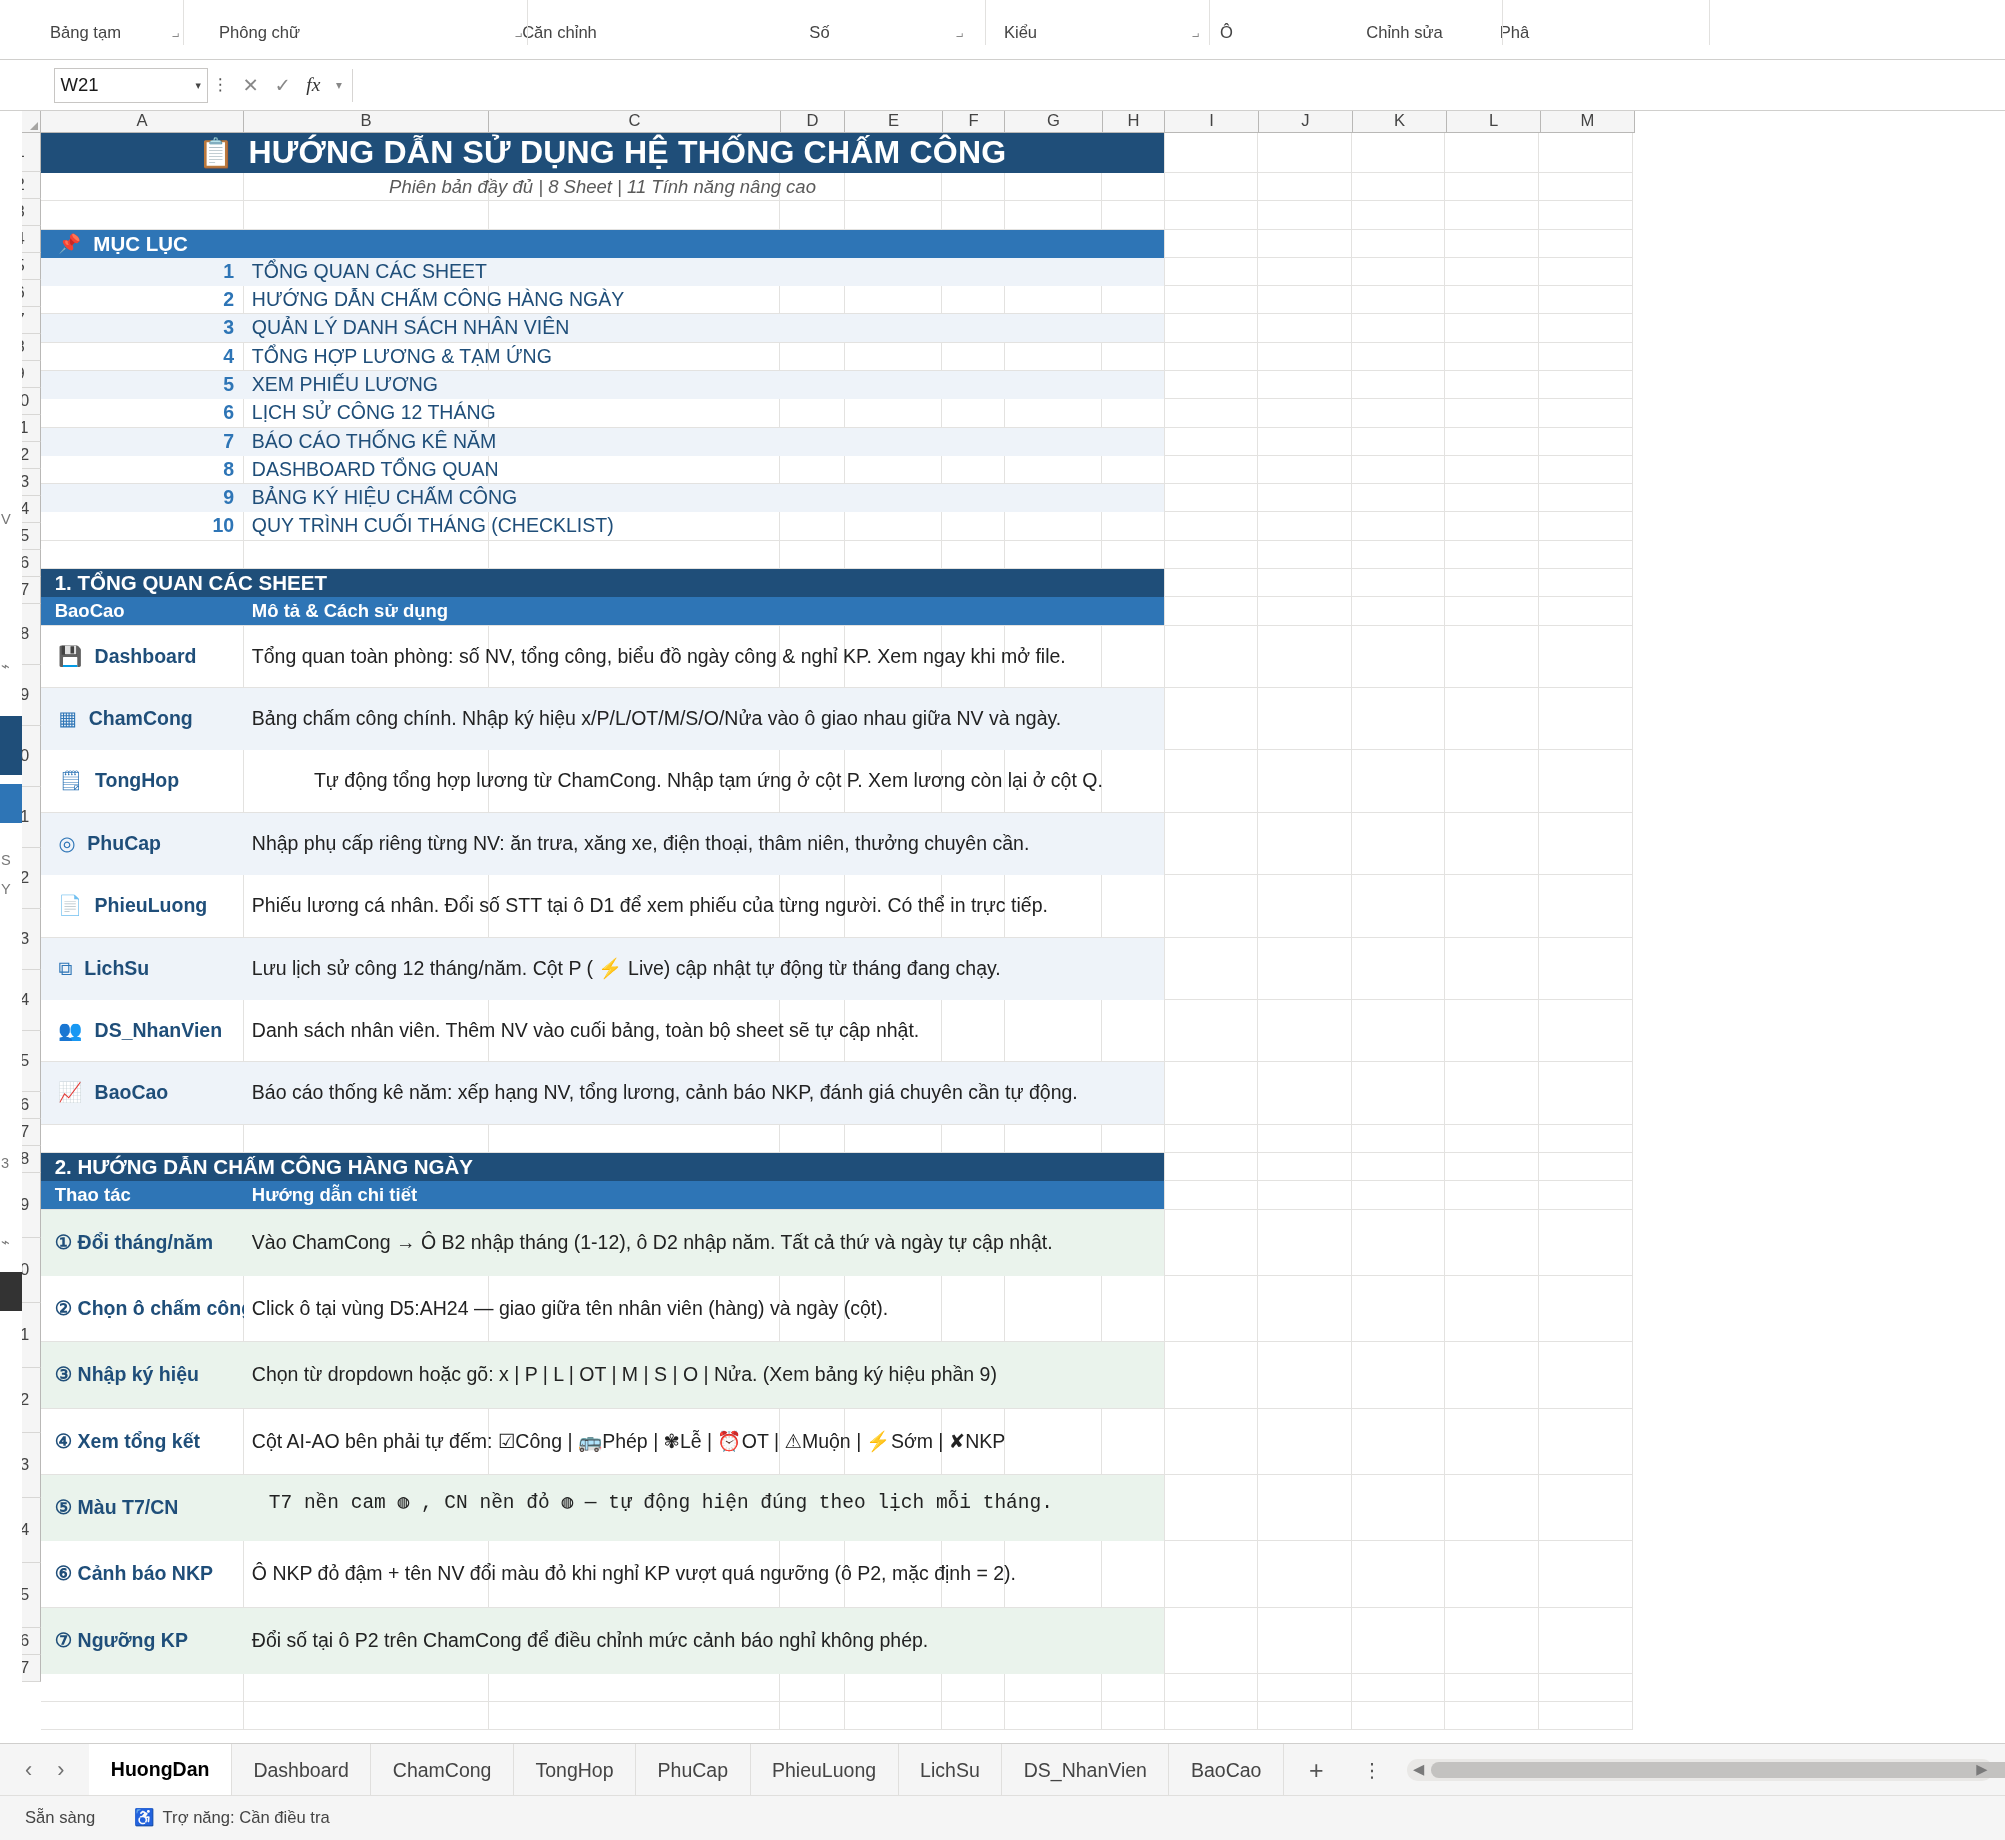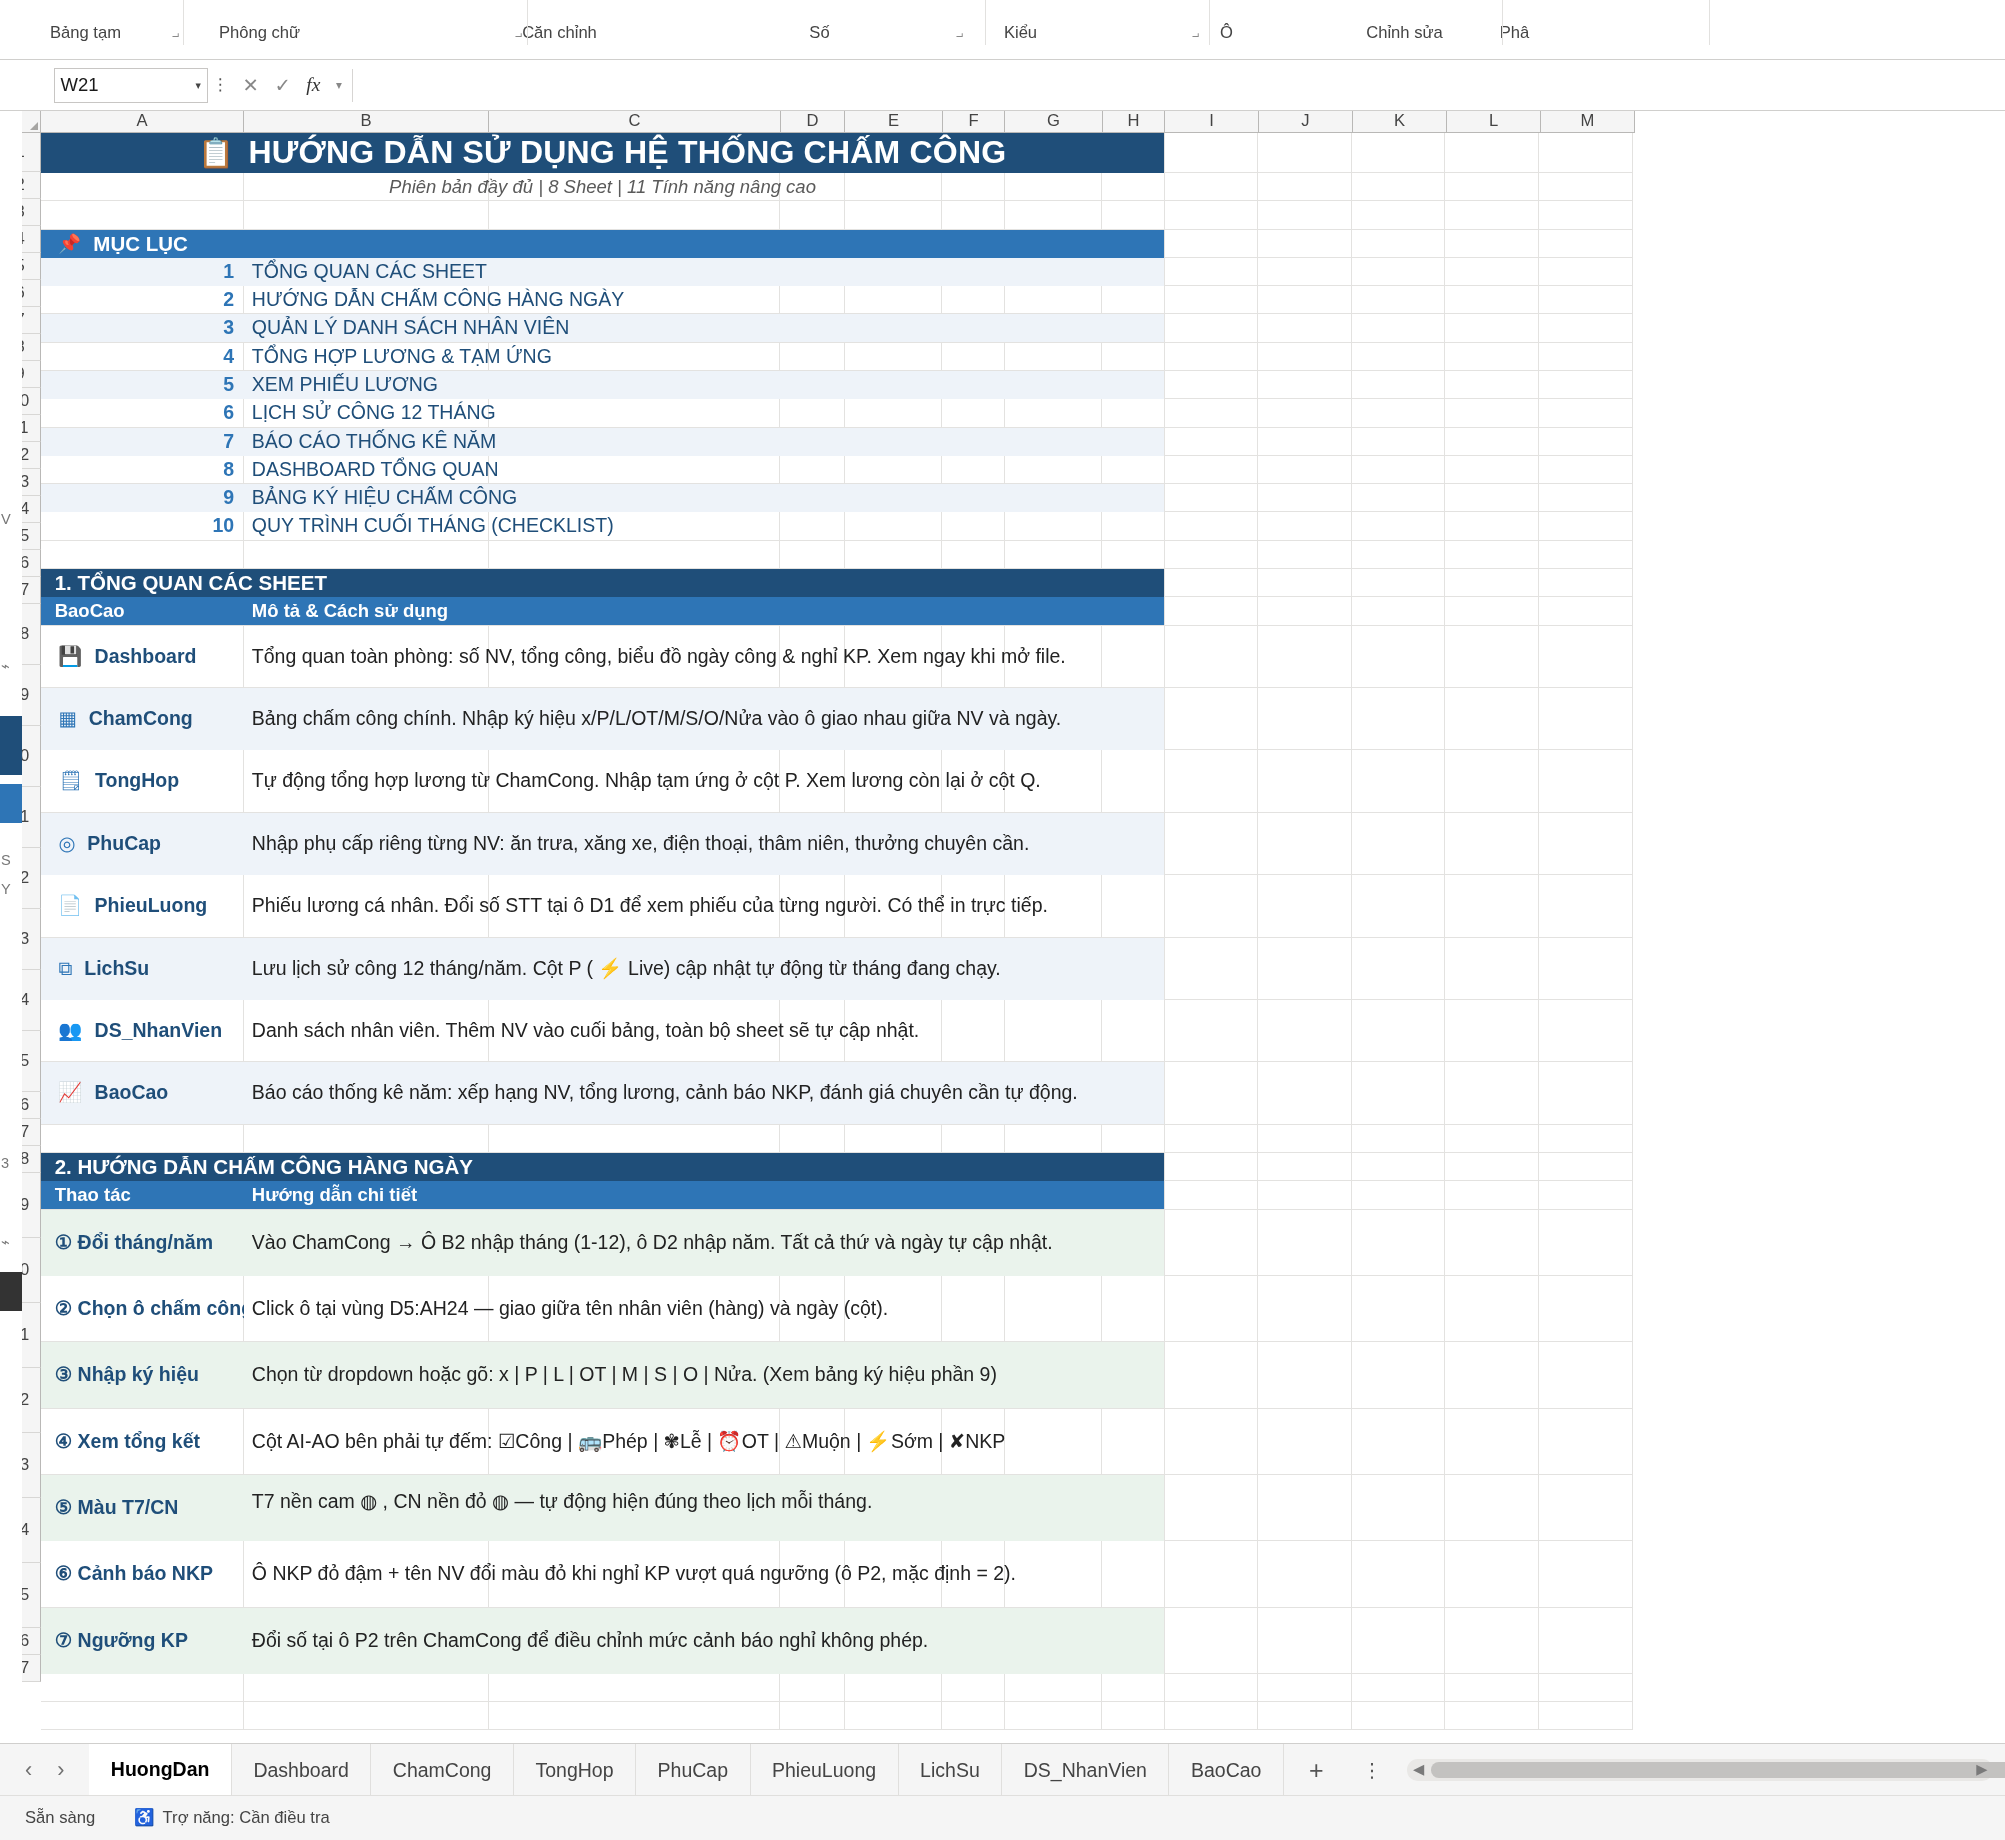--- a/index.html
+++ b/index.html
@@ -388,21 +388,21 @@
         <span class="sheetname">ChamCong</span>
       </div>
       <div class="cell " style="left: 203px; top: 555px; width: 921px; height: 62px; padding-left: 7.8px;">
         <span class="desc">Bảng chấm công chính. Nhập ký hiệu x/P/L/OT/M/S/O/Nửa vào ô giao nhau giữa NV và ngày.</span>
       </div>
       <div class="cell " style="left: 0px; top: 617px; width: 1123px; height: 62px;"></div>
       <div class="cell " style="left: 0px; top: 617px; width: 203px; height: 62px; padding-left: 17.6px;">
         <span style="font-size:19.5px;color:#2e75b6;margin-right:11.7px">🗒</span>
         <span class="sheetname">TongHop</span>
       </div>
-      <div class="cell " style="left: 203px; top: 617px; width: 921px; height: 62px; padding-left: 7.8px;">
+      <div class="cell " style="left: 203px; top: 617px; width: 921px; height: 62px; padding-left: 7.8px; justify-content: center;">
         <span class="desc">Tự động tổng hợp lương từ ChamCong. Nhập tạm ứng ở cột P. Xem lương còn lại ở cột Q.</span>
       </div>
       <div class="cell zebra" style="left: 0px; top: 680px; width: 1123px; height: 62px;"></div>
       <div class="cell " style="left: 0px; top: 680px; width: 203px; height: 62px; padding-left: 17.6px;">
         <span style="font-size:19.5px;color:#2e75b6;margin-right:11.7px">◎</span>
         <span class="sheetname">PhuCap</span>
       </div>
       <div class="cell " style="left: 203px; top: 680px; width: 921px; height: 62px; padding-left: 7.8px;">
         <span class="desc">Nhập phụ cấp riêng từng NV: ăn trưa, xăng xe, điện thoại, thâm niên, thưởng chuyên cần.</span>
       </div>
@@ -473,21 +473,21 @@
       <div class="cell " style="left: 0px; top: 1276px; width: 203px; height: 66px; padding-left: 13.7px;">
         <span class="op">④ Xem tổng kết</span>
       </div>
       <div class="cell " style="left: 203px; top: 1276px; width: 921px; height: 66px; padding-left: 7.8px;">
         <span class="desc">Cột AI-AO bên phải tự đếm: ☑Công | 🚌Phép | ✾Lễ | ⏰OT | ⚠Muộn | ⚡Sớm | ✘NKP</span>
       </div>
       <div class="cell zebra-g" style="left: 0px; top: 1342px; width: 1123px; height: 66px;"></div>
       <div class="cell " style="left: 0px; top: 1342px; width: 203px; height: 66px; padding-left: 13.7px;">
         <span class="op">⑤ Màu T7/CN</span>
       </div>
-      <div class="cell " style="left: 203px; top: 1342px; width: 921px; height: 54px; padding-left: 7.8px;">
+      <div class="cell " style="left: 220px; top: 1342px; width: 921px; height: 54px; padding-left: 7.8px; font-family: Liberation Mono, monospace;">
         <span class="desc">T7 nền cam ◍ , CN nền đỏ ◍ — tự động hiện đúng theo lịch mỗi tháng.</span>
       </div>
       <div class="cell " style="left: 0px; top: 1408px; width: 1123px; height: 66px;"></div>
       <div class="cell " style="left: 0px; top: 1408px; width: 203px; height: 66px; padding-left: 13.7px;">
         <span class="op">⑥ Cảnh báo NKP</span>
       </div>
       <div class="cell " style="left: 203px; top: 1408px; width: 921px; height: 66px; padding-left: 7.8px; text-align: right;">
         <span class="desc">Ô NKP đỏ đậm + tên NV đổi màu đỏ khi nghỉ KP vượt quá ngưỡng (ô P2, mặc định = 2).</span>
       </div>
       <div class="cell zebra-g" style="left: 0px; top: 1475px; width: 1123px; height: 66px;"></div>

